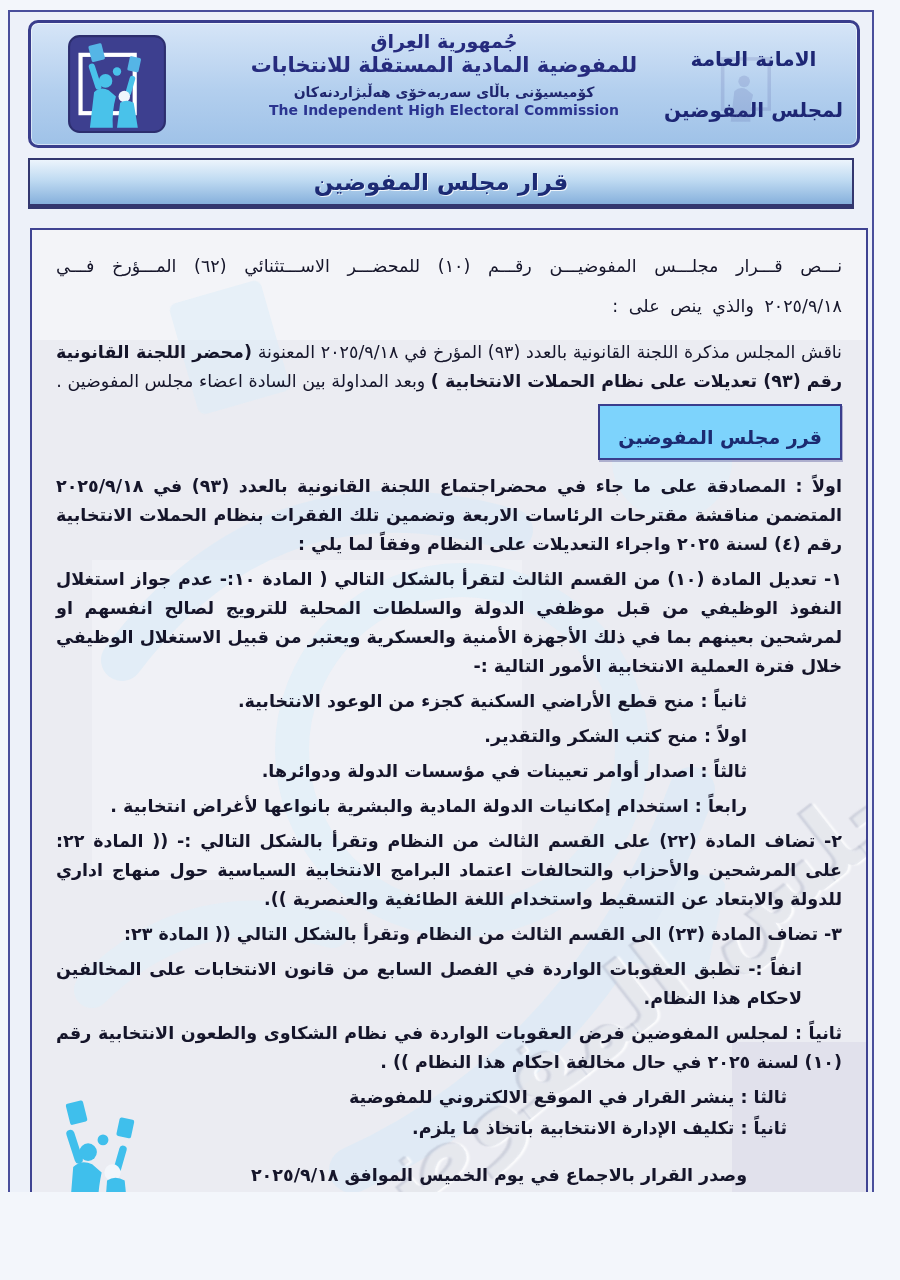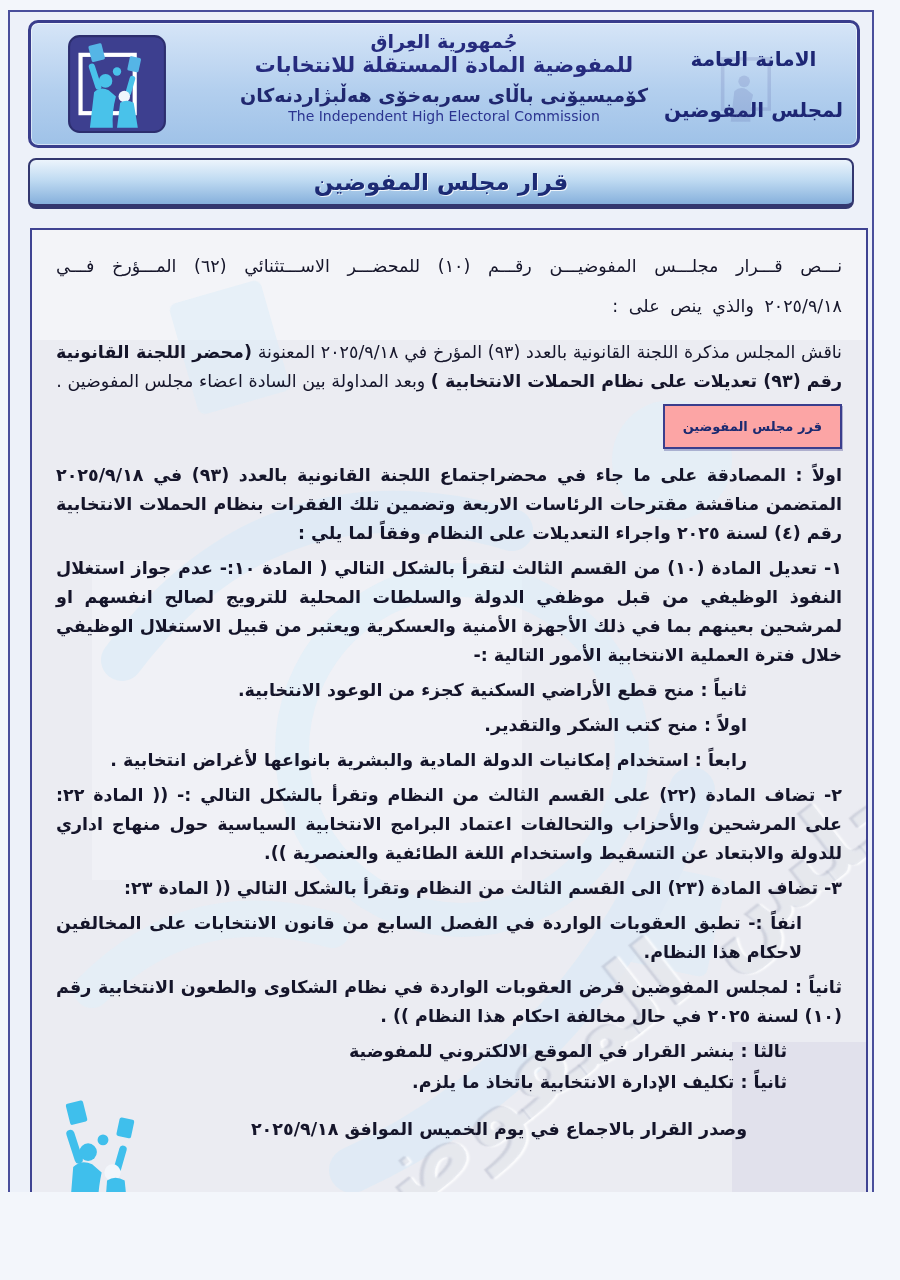--- a/index.html
+++ b/index.html
@@ -13,30 +13,30 @@
   
   .header-box{position:absolute;left:28px;top:20px;width:826px;height:122px;
     border:3px solid #393d8c;border-radius:10px;
     background:linear-gradient(180deg,#d6e5f7 0%,#b3cfee 55%,#9fc2e8 100%);
     box-shadow:inset 0 0 0 1px rgba(255,255,255,.55);}
   .logo{position:absolute;left:36px;top:11px;width:100px;height:100px;}
   .header-center{position:absolute;left:50%;top:7px;transform:translateX(-50%);
     width:440px;text-align:center;color:#262b7e;}
   .hc-l1{font-size:19px;font-weight:bold;}
   .hc-l2{font-size:21px;font-weight:bold;margin-top:1px;}
-  .hc-ku{font-size:19px;font-weight:bold;margin-top:7px;color:#20276f;}
-  .hc-en{font-size:14px;font-weight:normal;margin-top:2px;color:#2b3490;}
+  .hc-ku{font-size:14px;font-weight:bold;margin-top:7px;color:#20276f;}
+  .hc-en{font-size:14px;font-weight:bold;margin-top:2px;color:#2b3490;}
   .header-right{position:absolute;right:11px;top:24px;width:185px;text-align:center;
     color:#1d2674;font-weight:bold;font-size:20px;}
   .hr-l2{margin-top:27px;}
   .header-right .ghost{position:absolute;left:50%;top:-6px;transform:translateX(-50%);opacity:.14;}
 
   
   .title-bar{position:absolute;left:28px;top:158px;width:822px;height:44px;
-    border:2px solid #33376f;border-bottom-width:5px;border-radius:8px;
+    border:2px solid #33376f;border-bottom-width:5px;border-radius:0;
     background:linear-gradient(180deg,#ecf4fc 0%,#c0dbf2 45%,#86b0dc 100%);
     display:flex;align-items:center;justify-content:center;}
   .title-text{font-size:23px;font-weight:bold;color:#1c2a74;
     text-shadow:1px 1px 0 rgba(255,255,255,.8);}
 
   
   .body-box{position:absolute;left:30px;top:228px;width:834px;height:1012px;
     border:2px solid #3f4392;background:#ebecf2;overflow:hidden;}
   .patch{position:absolute;z-index:0;}
   .patch1{left:0;top:0;width:834px;height:110px;background:#f3f4f8;}
@@ -51,22 +51,22 @@
     text-shadow:2px 2px 2px rgba(255,255,255,0.85),-1px -1px 1px rgba(150,155,175,0.25);}
   .corner-figure{position:absolute;z-index:2;left:6px;bottom:0;}
 
   .content{position:relative;z-index:3;padding:16px 24px 6px;color:#15152a;
     font-size:17.5px;line-height:29px;text-align:justify;}
   .p{margin:0 0 6px;}
   .intro{line-height:40px;word-spacing:5px;margin-bottom:12px;}
   .para{margin-bottom:6px;}
   .b{font-weight:bold;}
   .decision-wrap{margin:8px 0 12px;}
-  .decision-box{display:inline-block;background:#fca5a5;border:2px solid #3a3e8d;
-    padding:6px 18px 6px;font-weight:bold;color:#1b2a70;font-size:13px;
+  .decision-box{display:inline-block;background:#7dd3fc;border:2px solid #3a3e8d;
+    padding:17px 18px 6px;font-weight:bold;color:#1b2a70;font-size:19px;
     box-shadow:1px 2px 0 rgba(60,64,140,.35);}
   .first,.item,.sub,.sub2,.closing,.signature{font-weight:bold;}
   .first{margin-bottom:6px;}
   .sub{padding-right:95px;}
   .sub2{padding-right:40px;}
   .closing{padding-right:55px;margin-bottom:2px;}
   .item + .closing{margin-top:32px;}
   .signature{text-align:center;margin-top:18px;padding-left:100px;}
 </style>
 </head>
@@ -86,21 +86,21 @@
         <circle cx="37" cy="45" r="6.5" fill="#49c2ea"></circle>
         <path d="M22,90 L26,56 Q32,50 40,54 L47,60 Q43,74 44,90 Z" fill="#49c2ea"></path>
         <circle cx="48" cy="36" r="4" fill="#49c2ea"></circle>
         <rect x="58" y="40" width="5.5" height="20" rx="2.7" fill="#49c2ea" transform="rotate(16 61 50)"></rect>
         <circle cx="55" cy="60" r="5.5" fill="#eef6fc"></circle>
         <path d="M48,90 L51,66 Q57,62 64,66 L68,90 Z" fill="#49c2ea"></path>
       </svg>
     </div>
     <div class="header-center">
       <div class="hc-l1">جُمهورية العِراق</div>
-      <div class="hc-l2">للمفوضية المادة المستقلة للانتخابات</div>
+      <div class="hc-l2">للمفوضية المادية المستقلة للانتخابات</div>
       <div class="hc-ku">كۆميسيۆنى باڵاى سەربەخۆى هەڵبژاردنەكان</div>
       <div class="hc-en">The Independent High Electoral Commission</div>
     </div>
     <div class="header-right">
       <div class="ghost">
         <svg width="86" height="86" viewBox="0 0 96 96">
           <rect x="13" y="20" width="52" height="56" fill="none" stroke="#3d3f8f" stroke-width="4"></rect>
           <path d="M22,90 L26,56 Q32,50 40,54 L47,60 Q43,74 44,90 Z" fill="#3d3f8f"></path>
           <circle cx="37" cy="45" r="6.5" fill="#3d3f8f"></circle>
         </svg>
@@ -149,20 +149,21 @@
     </div>
 
     <div class="content">
         <div class="p intro"><span>نـــص قـــرار مجلـــس المفوضيـــن رقـــم (١٠) للمحضـــر الاســـتثنائي (٦٢) المـــؤرخ فـــي ٢٠٢٥/٩/١٨ والذي ينص على :</span></div>
         <div class="p para"><span>ناقش المجلس مذكرة اللجنة القانونية بالعدد (٩٣) المؤرخ في ٢٠٢٥/٩/١٨ المعنونة </span><span class="b">(محضر اللجنة القانونية رقم (٩٣) تعديلات على نظام الحملات الانتخابية )</span><span> وبعد المداولة بين السادة اعضاء مجلس المفوضين .</span></div>
         <div class="decision-wrap"><span class="decision-box">قرر مجلس المفوضين</span></div>
         <div class="p first"><span class="b">اولاً : المصادقة على ما جاء في محضراجتماع اللجنة القانونية بالعدد (٩٣)  في  ٢٠٢٥/٩/١٨  المتضمن مناقشة مقترحات الرئاسات الاربعة وتضمين تلك الفقرات بنظام الحملات الانتخابية رقم (٤) لسنة ٢٠٢٥ واجراء التعديلات على النظام وفقاً لما يلي :</span></div>
         <div class="p item"><span class="b">١- تعديل المادة (١٠) من القسم الثالث لتقرأ بالشكل التالي ( المادة ١٠:- عدم جواز استغلال النفوذ الوظيفي من قبل موظفي الدولة والسلطات المحلية للترويج لصالح انفسهم او لمرشحين بعينهم بما في ذلك الأجهزة الأمنية والعسكرية ويعتبر من قبيل الاستغلال الوظيفي  خلال فترة العملية الانتخابية  الأمور التالية :-</span></div>
         <div class="p sub"><span class="b">ثانياً : منح قطع الأراضي السكنية كجزء من الوعود الانتخابية.</span></div>
         <div class="p sub"><span class="b">اولاً : منح كتب الشكر والتقدير.</span></div>
+        <div class="p sub"><span class="b">ثالثاً : اصدار أوامر تعيينات في مؤسسات الدولة ودوائرها.</span></div>
         <div class="p sub"><span class="b">رابعاً : استخدام إمكانيات الدولة المادية والبشرية بانواعها لأغراض انتخابية .</span></div>
         <div class="p item"><span class="b">٢- تضاف المادة (٢٢) على القسم الثالث من النظام وتقرأ بالشكل التالي :- (( المادة ٢٢: على المرشحين والأحزاب والتحالفات اعتماد البرامج الانتخابية السياسية حول منهاج اداري للدولة والابتعاد عن التسقيط واستخدام اللغة الطائفية والعنصرية )).</span></div>
         <div class="p item"><span class="b">٣- تضاف المادة (٢٣) الى القسم الثالث من النظام وتقرأ بالشكل التالي (( المادة ٢٣:</span></div>
         <div class="p sub2"><span class="b">انفاً :- تطبق العقوبات الواردة في الفصل السابع من قانون الانتخابات على المخالفين لاحكام هذا النظام.</span></div>
         <div class="p para"><span class="b">ثانياً : لمجلس المفوضين فرض العقوبات الواردة في نظام الشكاوى والطعون الانتخابية رقم (١٠) لسنة ٢٠٢٥ في حال مخالفة احكام هذا النظام )) .</span></div>
         <div class="p closing"><span class="b">ثالثا : ينشر القرار في الموقع الالكتروني للمفوضية</span></div>
         <div class="p closing"><span class="b">ثانياً : تكليف الإدارة الانتخابية باتخاذ ما يلزم.</span></div>
         <div class="p signature"><span class="b">وصدر القرار بالاجماع في يوم الخميس الموافق ٢٠٢٥/٩/١٨</span></div>
       </div>
   </div>

